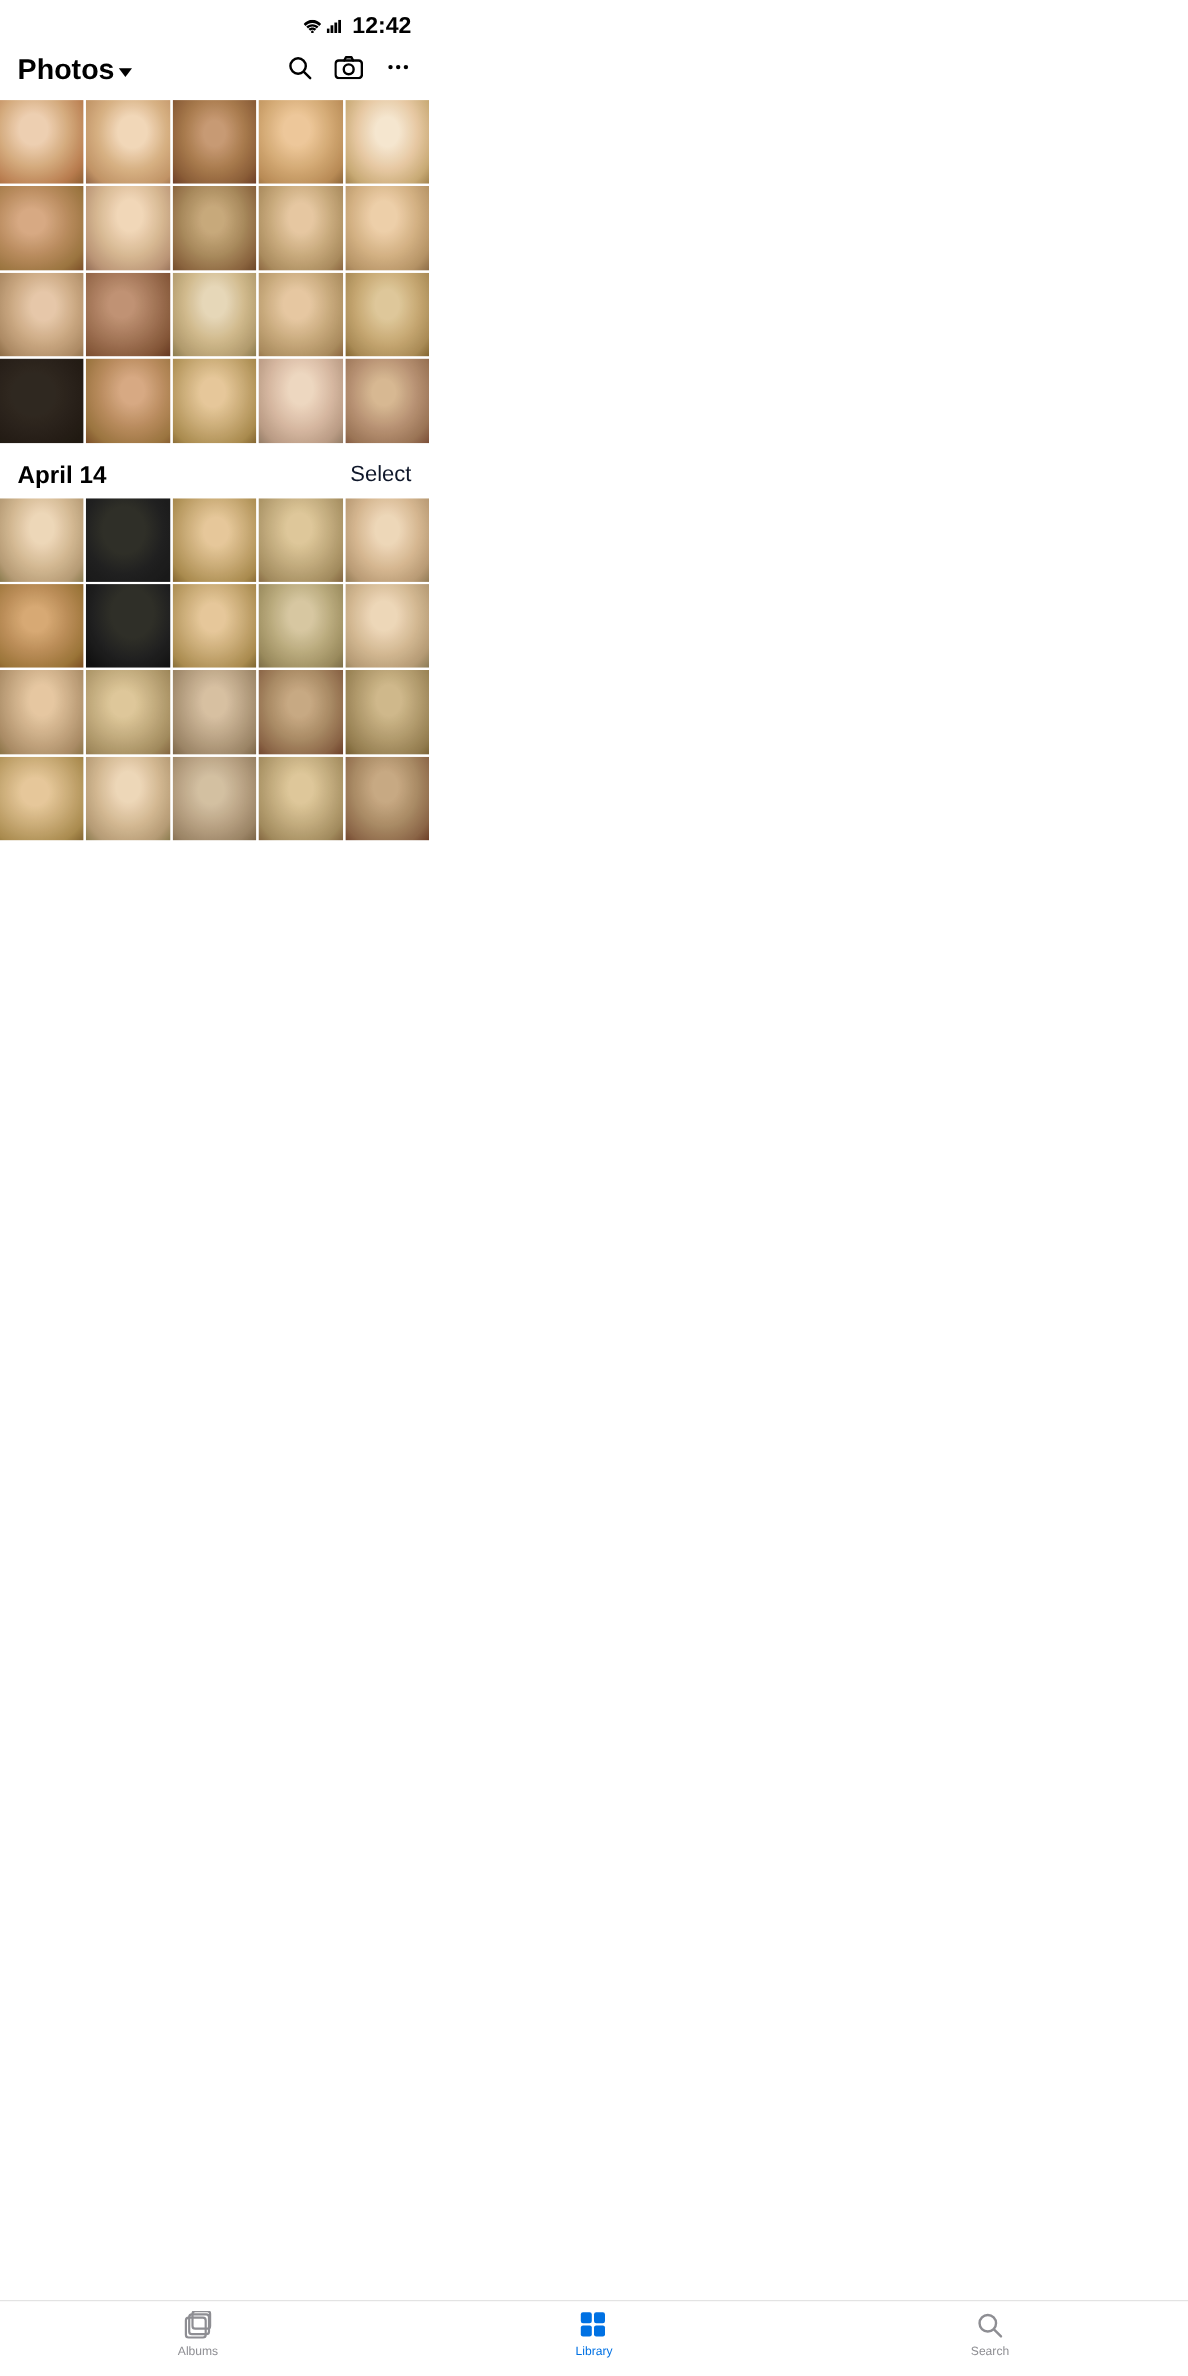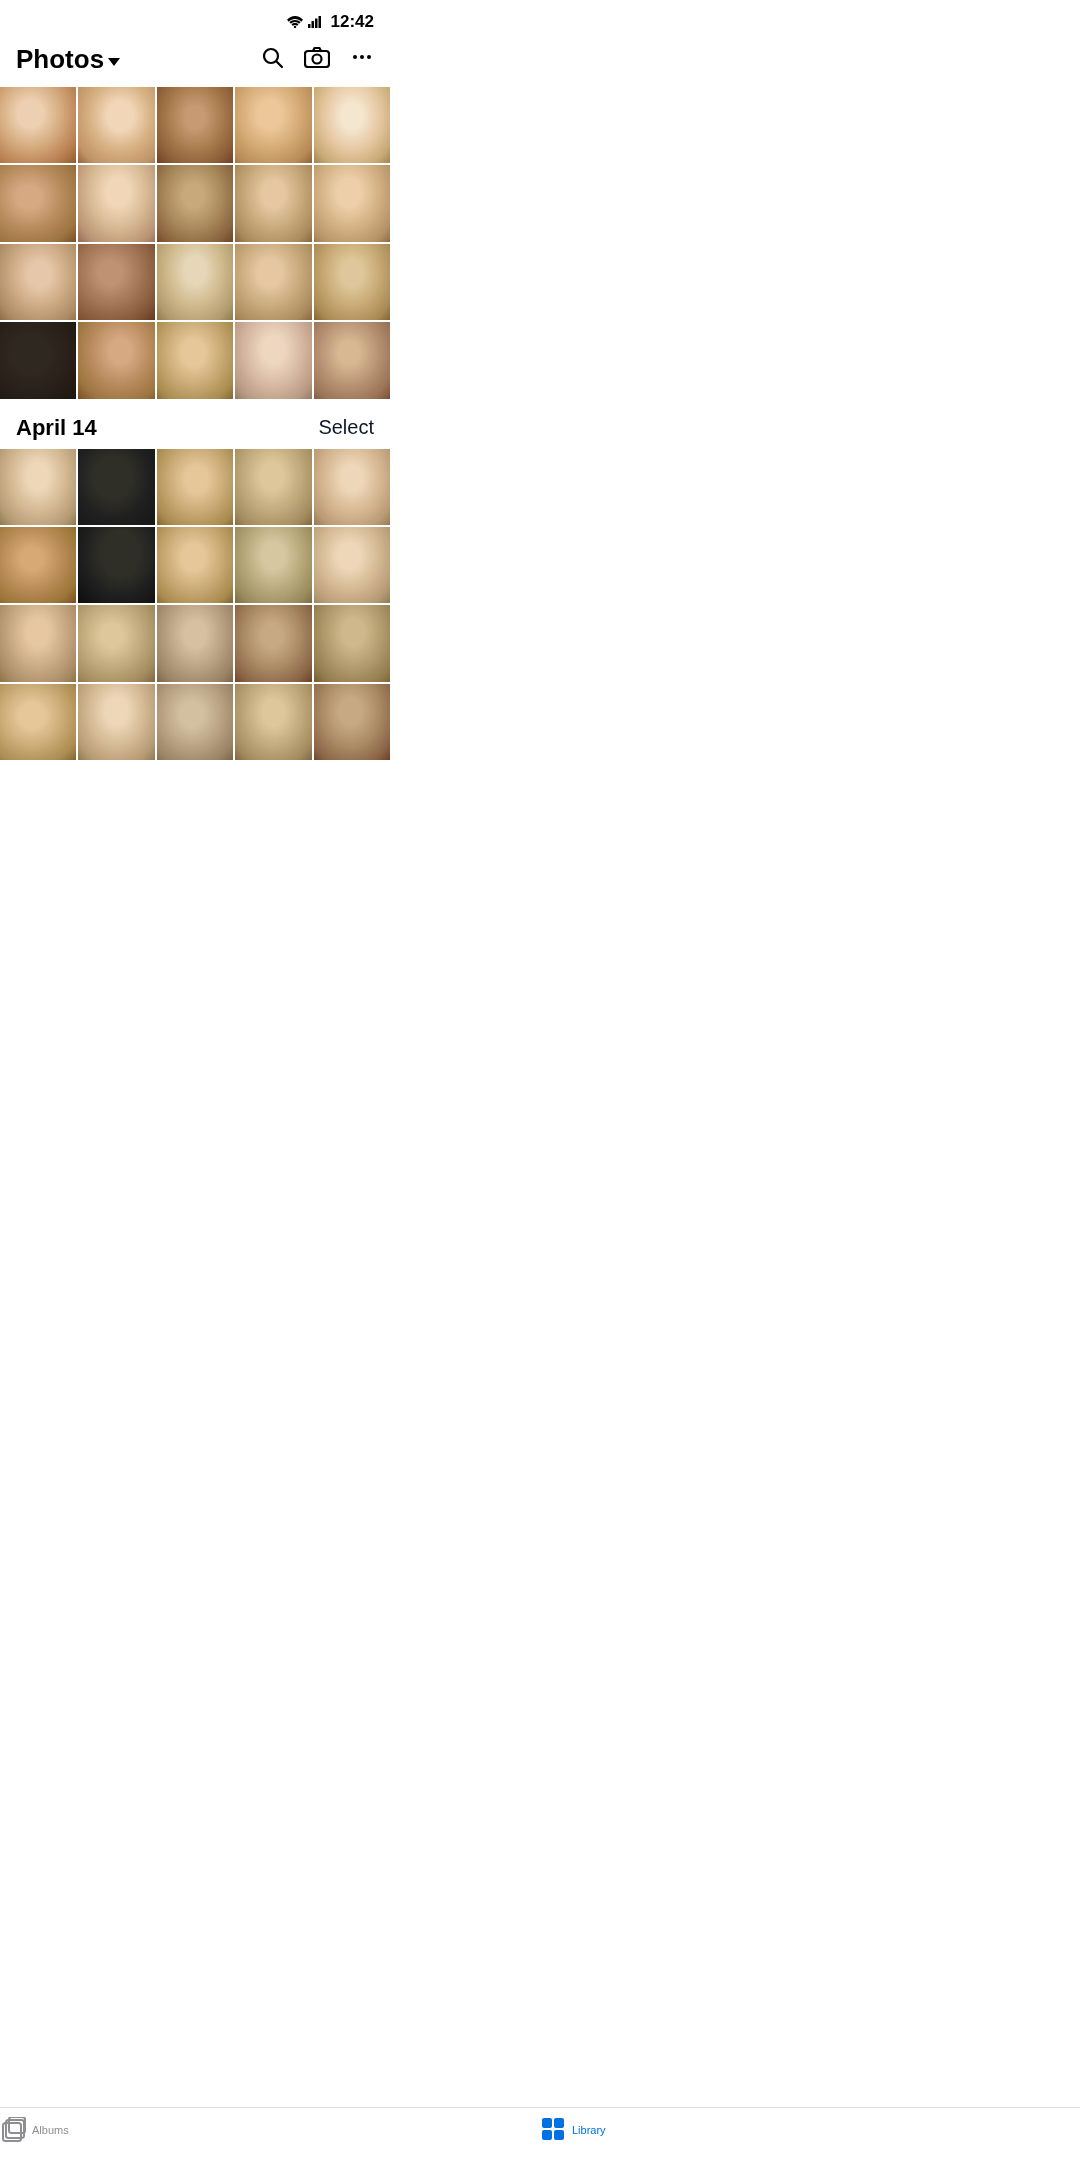--- a/index.html
+++ b/index.html
@@ -32,21 +32,21 @@
       width: 16px;
       height: 12px;
     }
 
     .signal-icon {
       width: 14px;
       height: 12px;
     }
 
     .time {
-      font-size: 17px;
+      font-size: 21px;
       font-weight: 600;
       color: #000;
       margin-left: 4px;
     }
 
     
     .header {
       display: flex;
       align-items: center;
       padding: 8px 16px 12px;
@@ -136,21 +136,21 @@
       display: flex;
       justify-content: space-around;
       align-items: center;
       background: #fff;
       border-top: 1px solid #e0e0e0;
       padding: 8px 0 16px;
     }
 
     .nav-item {
       display: flex;
-      flex-direction: row;
+      flex-direction: column;
       align-items: center;
       gap: 4px;
       flex: 1;
     }
 
     .nav-icon-wrap {
       width: 28px;
       height: 28px;
       display: flex;
       align-items: center;
@@ -418,13 +418,22 @@
       <svg width="28" height="28" viewBox="0 0 28 28">
         <rect x="2" y="2" width="10" height="10" rx="2" fill="#0071e3"></rect>
         <rect x="14" y="2" width="10" height="10" rx="2" fill="#0071e3"></rect>
         <rect x="2" y="14" width="10" height="10" rx="2" fill="#0071e3"></rect>
         <rect x="14" y="14" width="10" height="10" rx="2" fill="#0071e3"></rect>
       </svg>
     </div>
     <span class="nav-label active">Library</span>
   </div>
 
+  <div class="nav-item">
+    <div class="nav-icon-wrap">
+      <svg width="26" height="26" viewBox="0 0 26 26" fill="none" stroke="#8e8e93" stroke-width="2.2" stroke-linecap="round">
+        <circle cx="11" cy="11" r="7.5"></circle>
+        <line x1="16.8" y1="16.8" x2="23" y2="23"></line>
+      </svg>
+    </div>
+    <span class="nav-label">Search</span>
+  </div>
 </div>
 
 </body></html>

